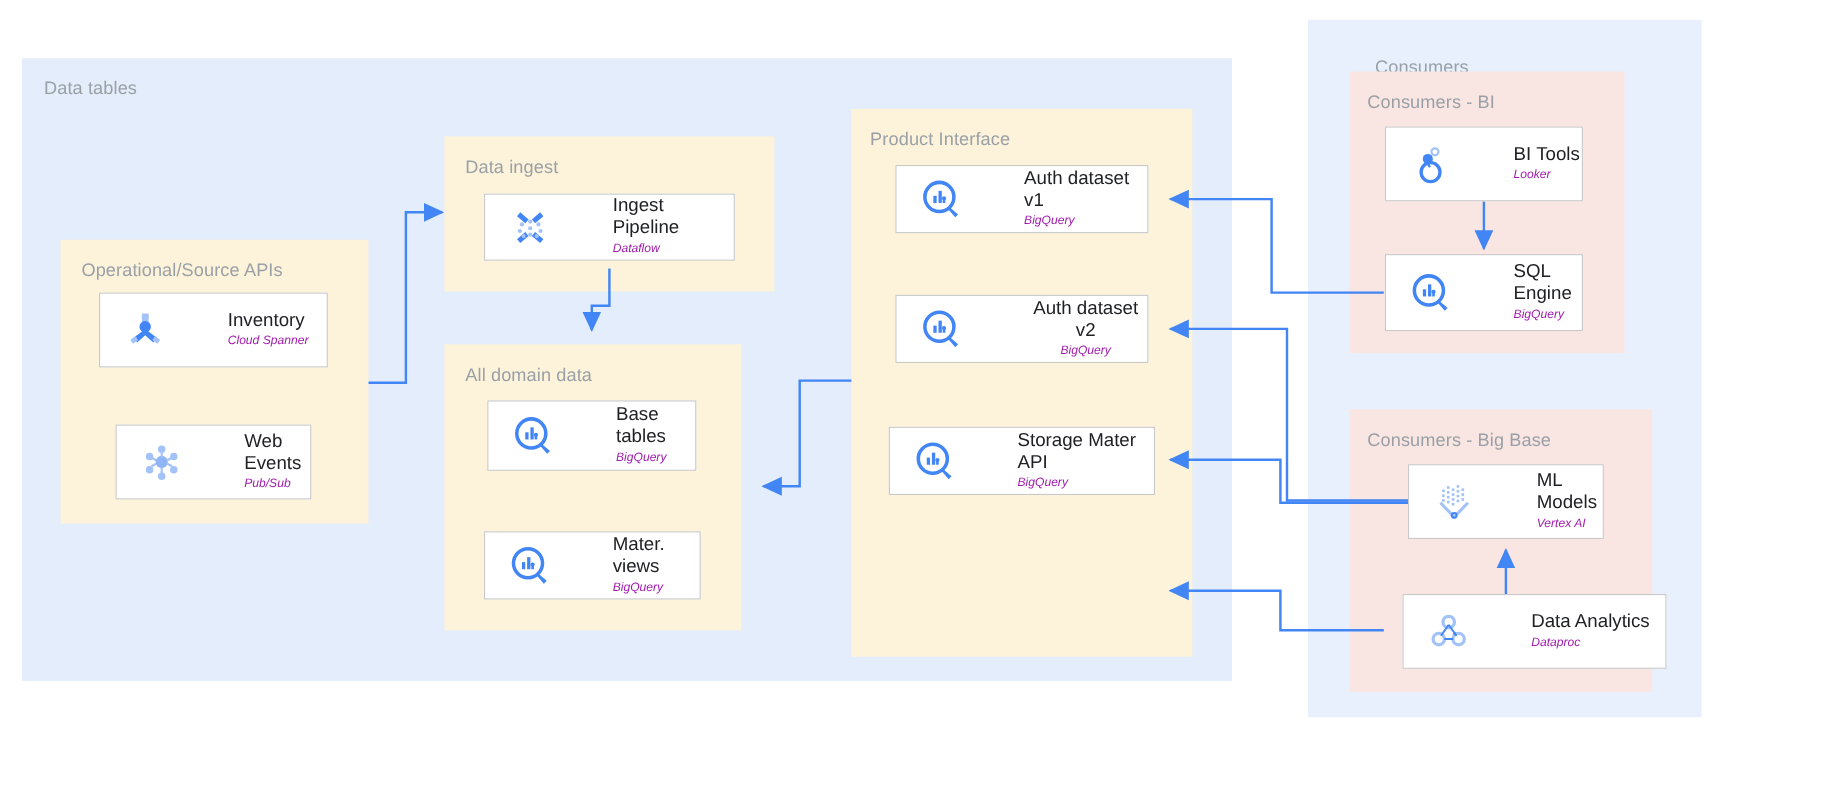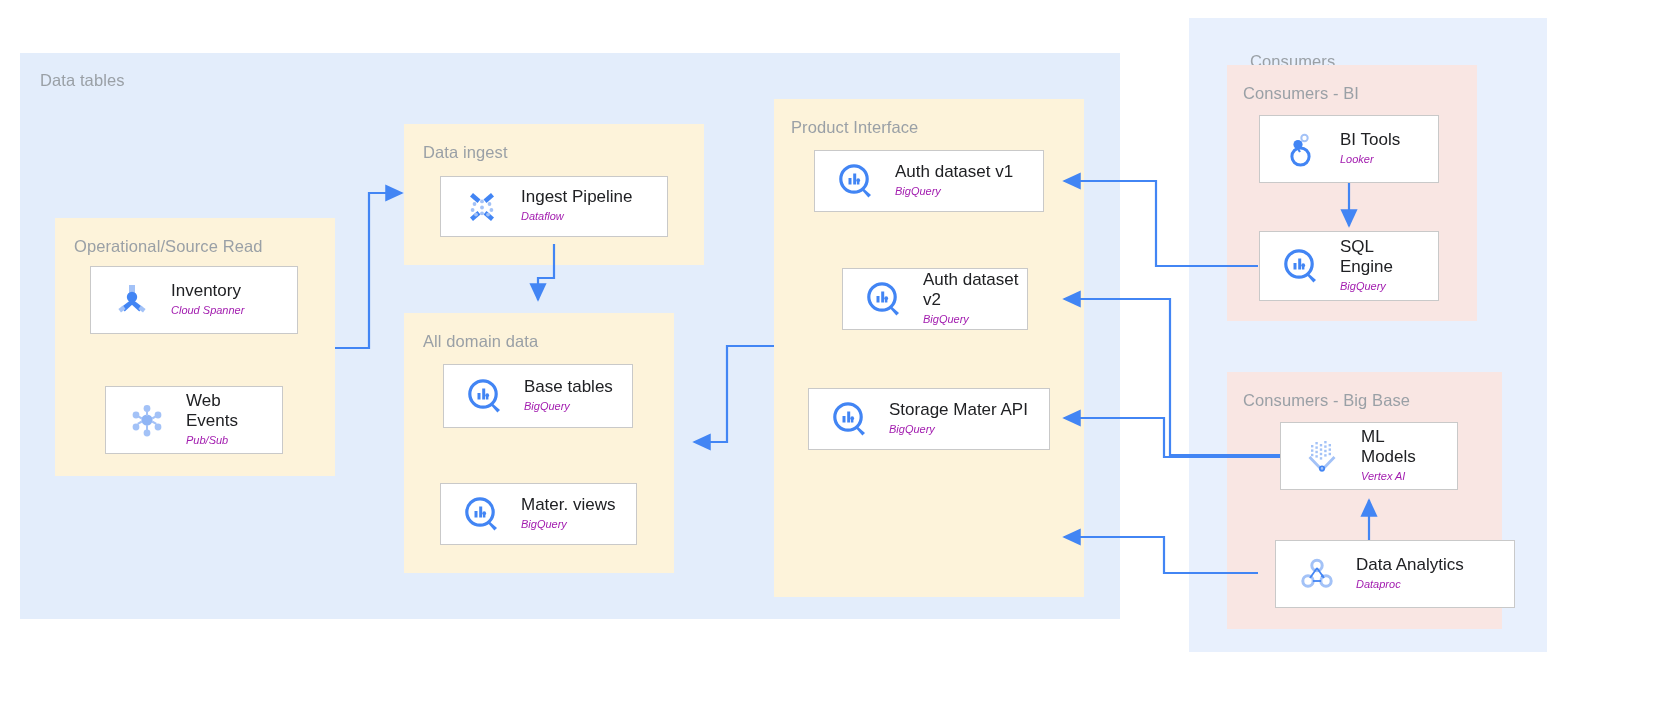--- a/index.html
+++ b/index.html
@@ -8,42 +8,42 @@
 
   .zone{position:absolute;box-sizing:border-box;}
   .zone-label{position:absolute;color:#9aa0a6;font-size:16.5px;letter-spacing:.1px;white-space:nowrap;}
 
   .blue-zone{background:#e3edfb;}
   .blue-zone-light{background:#e8f0fd;}
   .yellow-zone{background:#fdf3da;}
   .pink-zone{background:#f9e6e3;}
 
   .node{position:absolute;box-sizing:border-box;background:#ffffff;border:1px solid #c9c9c9;
-        display:flex;align-items:center;}
+        display:flex;align-items:center;gap:36px;}
   .node .ico{flex:0 0 auto;width:54px;height:54px;margin-left:14px;display:flex;align-items:center;justify-content:center;}
   .node .txt{margin-left:12px;display:flex;flex-direction:column;justify-content:center;}
   .node .t1{color:#202124;font-size:17px;line-height:20px;white-space:pre-line;}
   .node .t2{color:#a21caf;font-size:11px;line-height:19px;font-style:italic;}
 
   svg.ic{display:block;}
   .edges{position:absolute;left:0;top:0;width:1664px;height:716px;pointer-events:none;}
 </style>
 </head>
 <body>
 
 <div id="canvas">
 
   <div class="zone blue-zone" style="left:20px;top:53px;width:1100px;height:566px;"></div>
   <div class="zone-label" style="left:40px;top:71px;">Data tables</div>
 
   <div class="zone blue-zone-light" style="left:1189px;top:18px;width:358px;height:634px;"></div>
   <div class="zone-label" style="left:1210px;top:52px;margin-left:40px;">Consumers</div>
 
   <div class="zone yellow-zone" style="left:55px;top:218px;width:280px;height:258px;"></div>
-  <div class="zone-label" style="left:74px;top:237px;">Operational/Source Read</div>
+  <div class="zone-label" style="left:74px;top:237px;">Operational/Source APIs</div>
 
   <div class="zone yellow-zone" style="left:404px;top:124px;width:300px;height:141px;"></div>
   <div class="zone-label" style="left:423px;top:143px;">Data ingest</div>
 
   <div class="zone yellow-zone" style="left:404px;top:313px;width:270px;height:260px;"></div>
   <div class="zone-label" style="left:423px;top:332px;">All domain data</div>
 
   <div class="zone yellow-zone" style="left:774px;top:99px;width:310px;height:498px;"></div>
   <div class="zone-label" style="left:791px;top:118px;">Product Interface</div>
 
@@ -191,21 +191,21 @@
         <rect x="22" y="20" width="2.4" height="4.5" fill="#4285f4"></rect>
         <path d="M28.6 28.6 L36 35 l-2.6 2.6 -6.4 -7.4z" fill="#4285f4"></path>
       </svg>
     </span>
     <span class="txt">
       <span class="t1">Auth dataset v1</span>
       <span class="t2">BigQuery</span>
     </span>
   </div>
 
-  <div class="node" style="left:842px;top:268px;width:186px;height:62px;">
+  <div class="node" style="left:814px;top:268px;width:230px;height:62px;text-align:center;">
     <span class="ico">
       <svg class="ic" width="42" height="42" viewBox="0 0 42 42">
         <circle cx="19" cy="19" r="13.2" fill="none" stroke="#4285f4" stroke-width="3.2"></circle>
         <rect x="13.5" y="18" width="3" height="6.5" fill="#4285f4"></rect>
         <rect x="18.2" y="13.5" width="3" height="11" fill="#4285f4"></rect>
         <circle cx="23.2" cy="20.2" r="1.9" fill="#4285f4"></circle>
         <rect x="22" y="20" width="2.4" height="4.5" fill="#4285f4"></rect>
         <path d="M28.6 28.6 L36 35 l-2.6 2.6 -6.4 -7.4z" fill="#4285f4"></path>
       </svg>
     </span>

